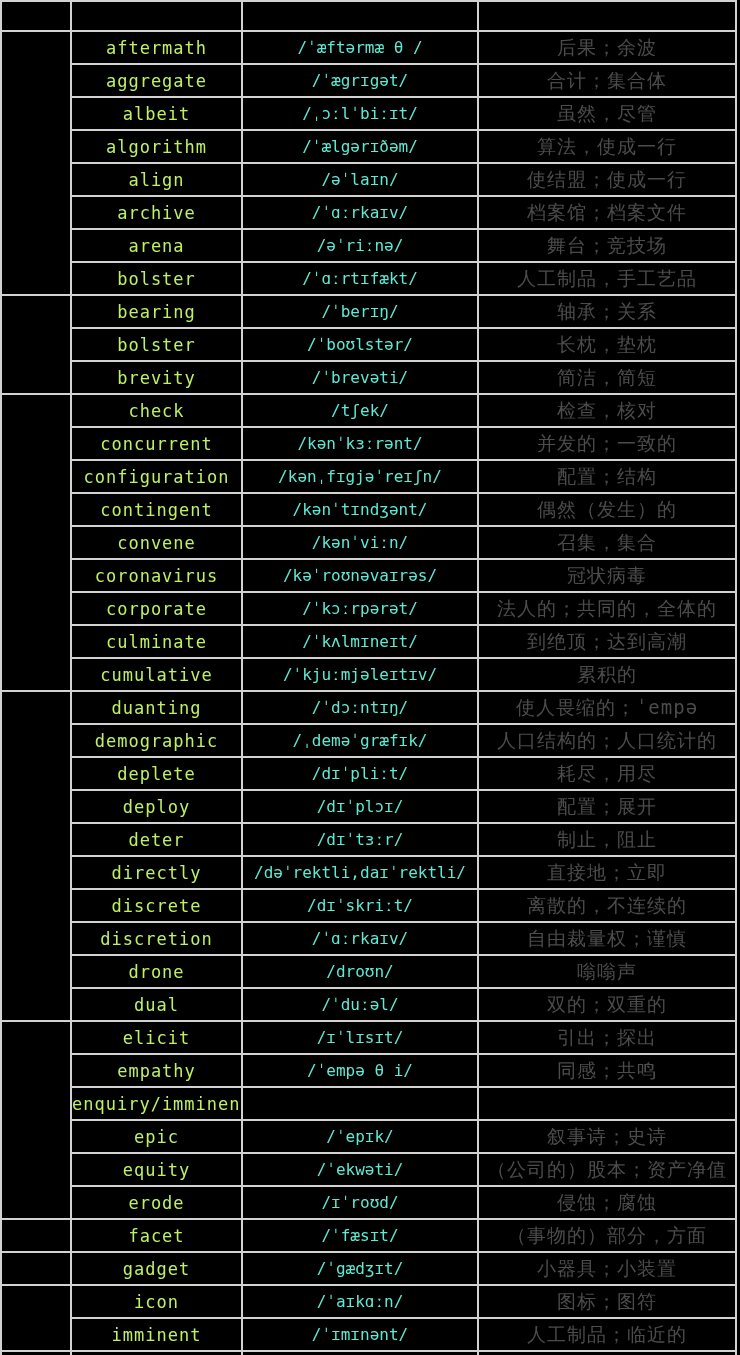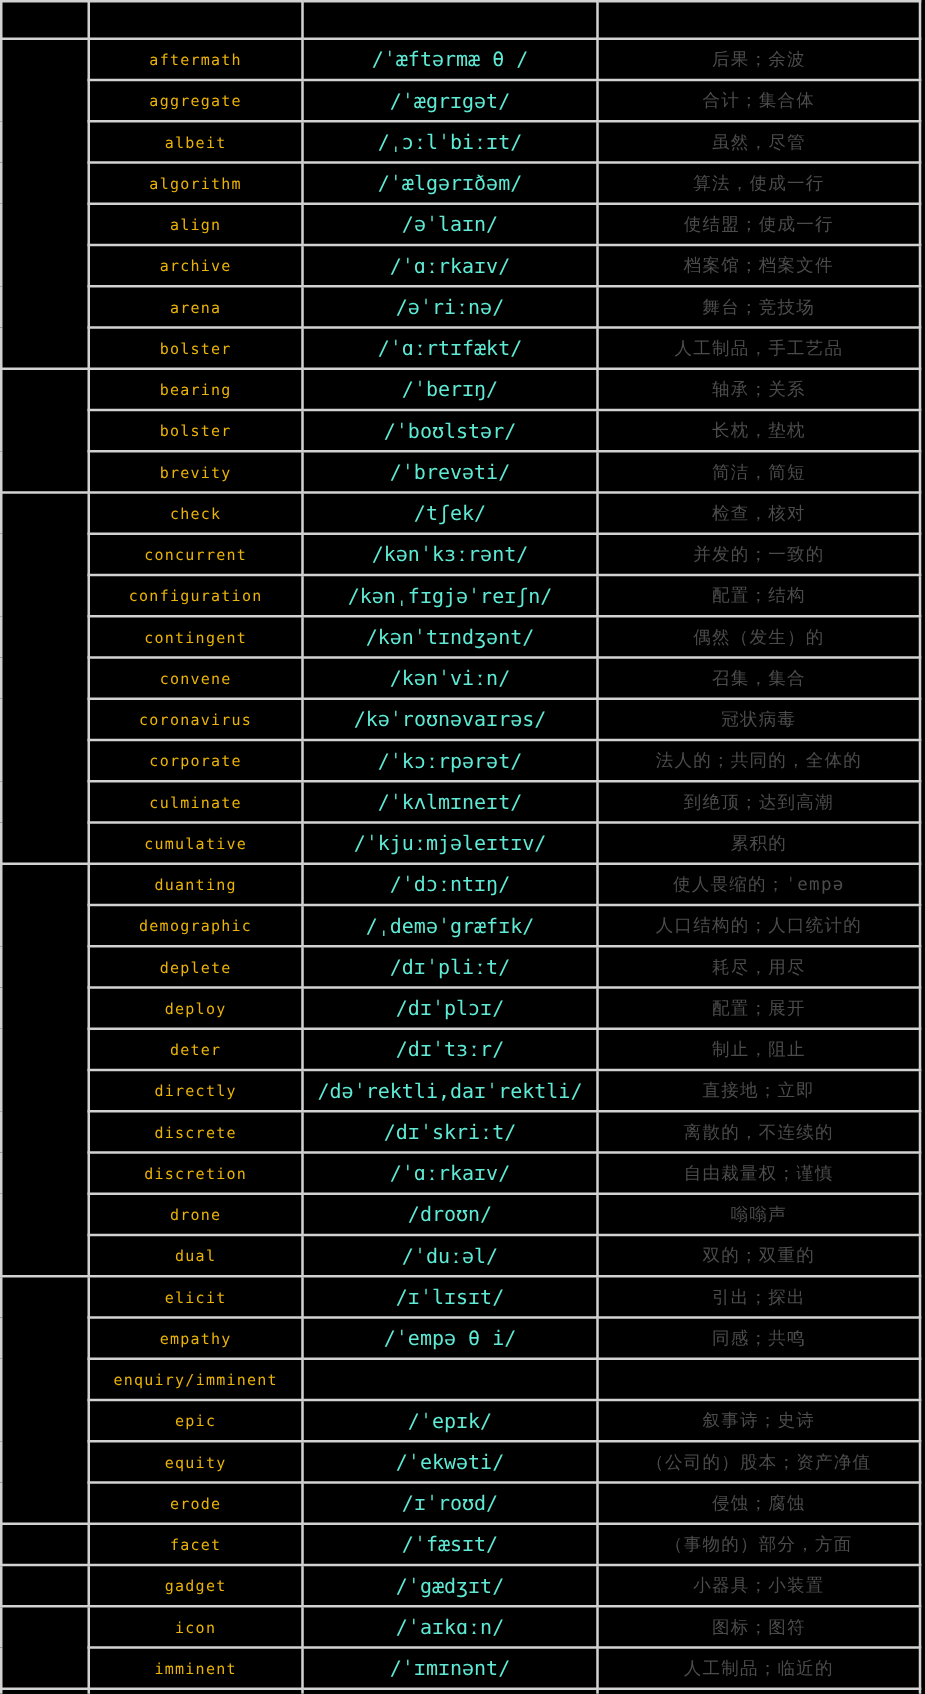--- a/index.html
+++ b/index.html
@@ -33,34 +33,34 @@
   }
   tbody td {
     height: 31px;
   }
   col.c-letter   { width: 70px; }
   col.c-word     { width: 171px; }
   col.c-phonetic { width: 236px; }
   col.c-meaning  { width: 258px; }
 
   td.word {
-    color: #eab308;
+    color: #bef264;
     font-family: "DejaVu Sans Mono", "Liberation Mono", monospace;
-    font-size: 12px;
+    font-size: 17px;
     letter-spacing: 1px;
   }
   td.phonetic {
     color: #5eead4;
     font-family: "DejaVu Sans Mono", "Liberation Mono", monospace;
     font-size: 16px;
   }
   td.meaning {
     color: #4c4c4c;
     font-family: "DejaVu Sans Mono", "Liberation Sans", sans-serif;
-    font-size: 14px;
+    font-size: 19px;
     letter-spacing: 1px;
   }
   td.letter {
     color: #000000; 
     font-size: 16px;
   }
 </style>
 </head>
 <body>
 

